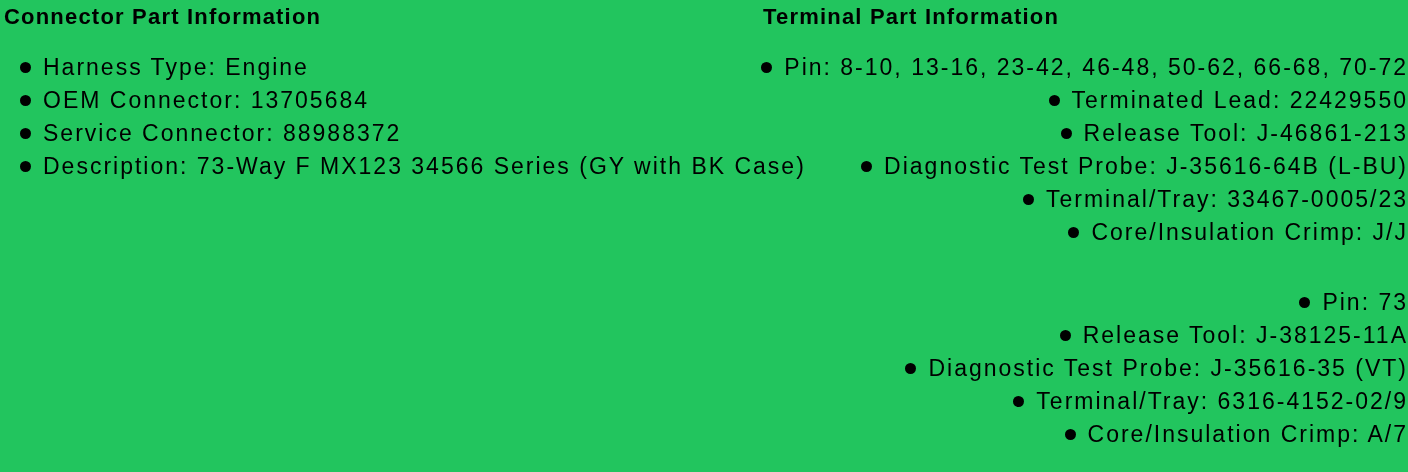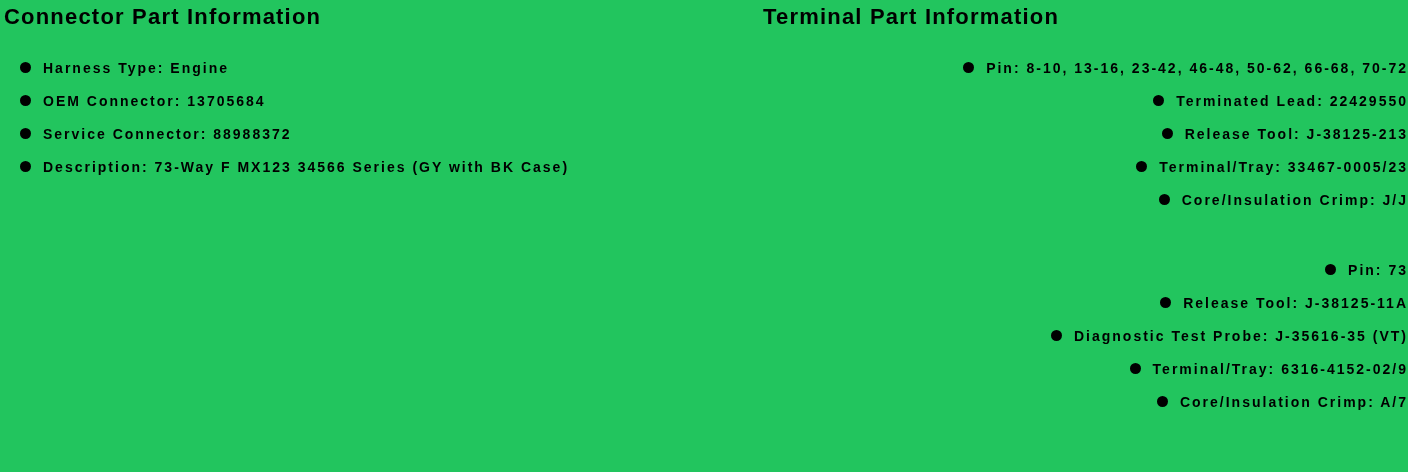--- a/index.html
+++ b/index.html
@@ -32,24 +32,23 @@
     list-style: none;
     margin: 22px 0 0 0;
     padding: 0;
   }
   .bullet-list.second-group { margin-top: 37px; }
 
   .list-item {
     display: flex;
     align-items: center;
     height: 33px;
-    font-size: 14px;
+    font-size: 23px;
     letter-spacing: 2px;
     white-space: nowrap;
-    font-weight: bold;
   }
   .col-connector .list-item { padding-left: 16px; }
   .col-terminal  .list-item { padding-left: 21px; justify-content: flex-end; }
 
   .bullet {
     width: 11px;
     height: 11px;
     border-radius: 50%;
     background: #000000;
     margin-right: 12px;
@@ -92,21 +91,25 @@
       <li class="list-item">
         <span class="bullet"></span>
         <span class="item-text">Pin: 8-10, 13-16, 23-42, 46-48, 50-62, 66-68, 70-72</span>
       </li>
       <li class="list-item">
         <span class="bullet"></span>
         <span class="item-text">Terminated Lead: 22429550</span>
       </li>
       <li class="list-item">
         <span class="bullet"></span>
-        <span class="item-text">Release Tool: J-38125-213</span>
+        <span class="item-text">Release Tool: J-46861-213</span>
+      </li>
+      <li class="list-item">
+        <span class="bullet"></span>
+        <span class="item-text">Diagnostic Test Probe: J-35616-64B (L-BU)</span>
       </li>
       <li class="list-item">
         <span class="bullet"></span>
         <span class="item-text">Terminal/Tray: 33467-0005/23</span>
       </li>
       <li class="list-item">
         <span class="bullet"></span>
         <span class="item-text">Core/Insulation Crimp: J/J</span>
       </li>
     </ul>

